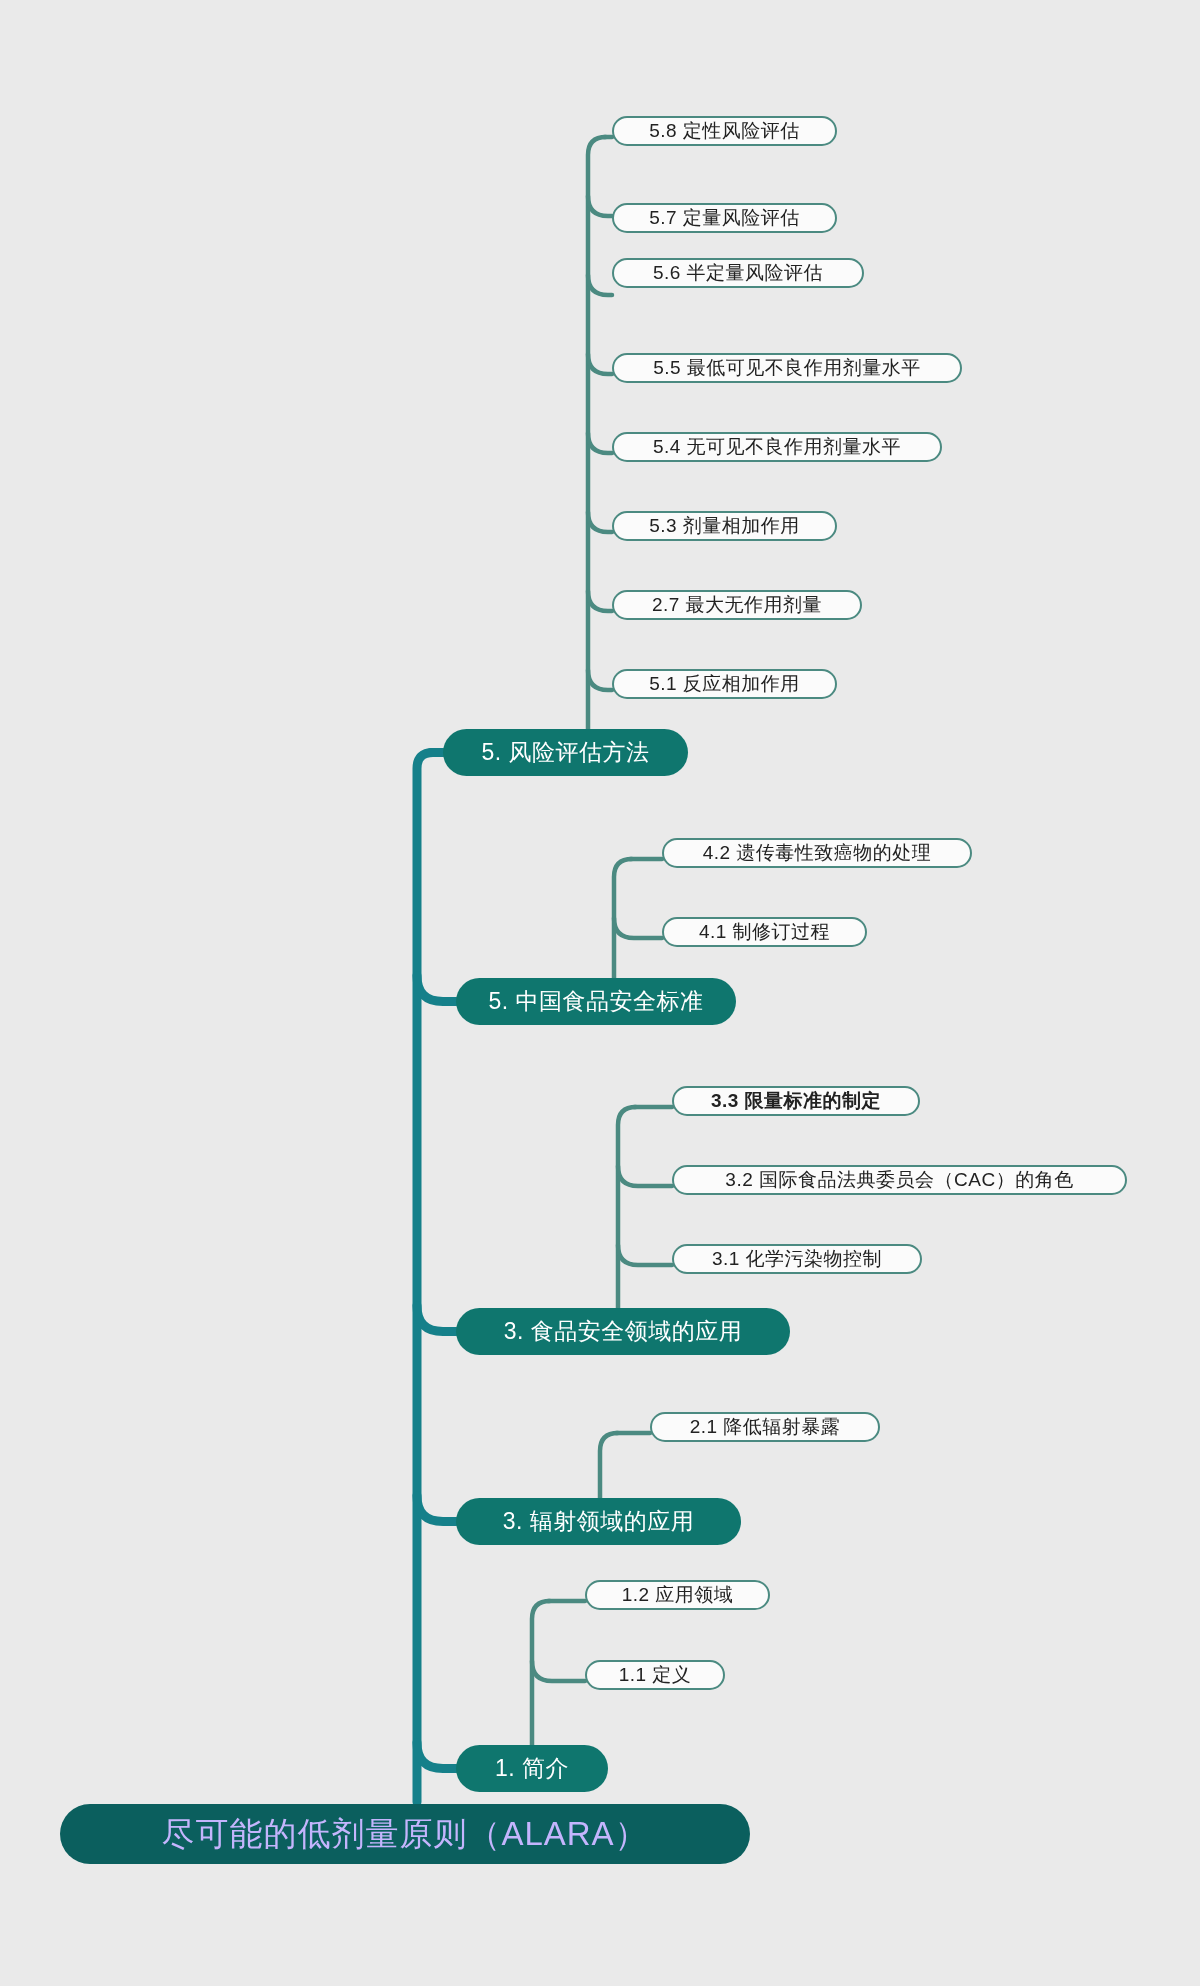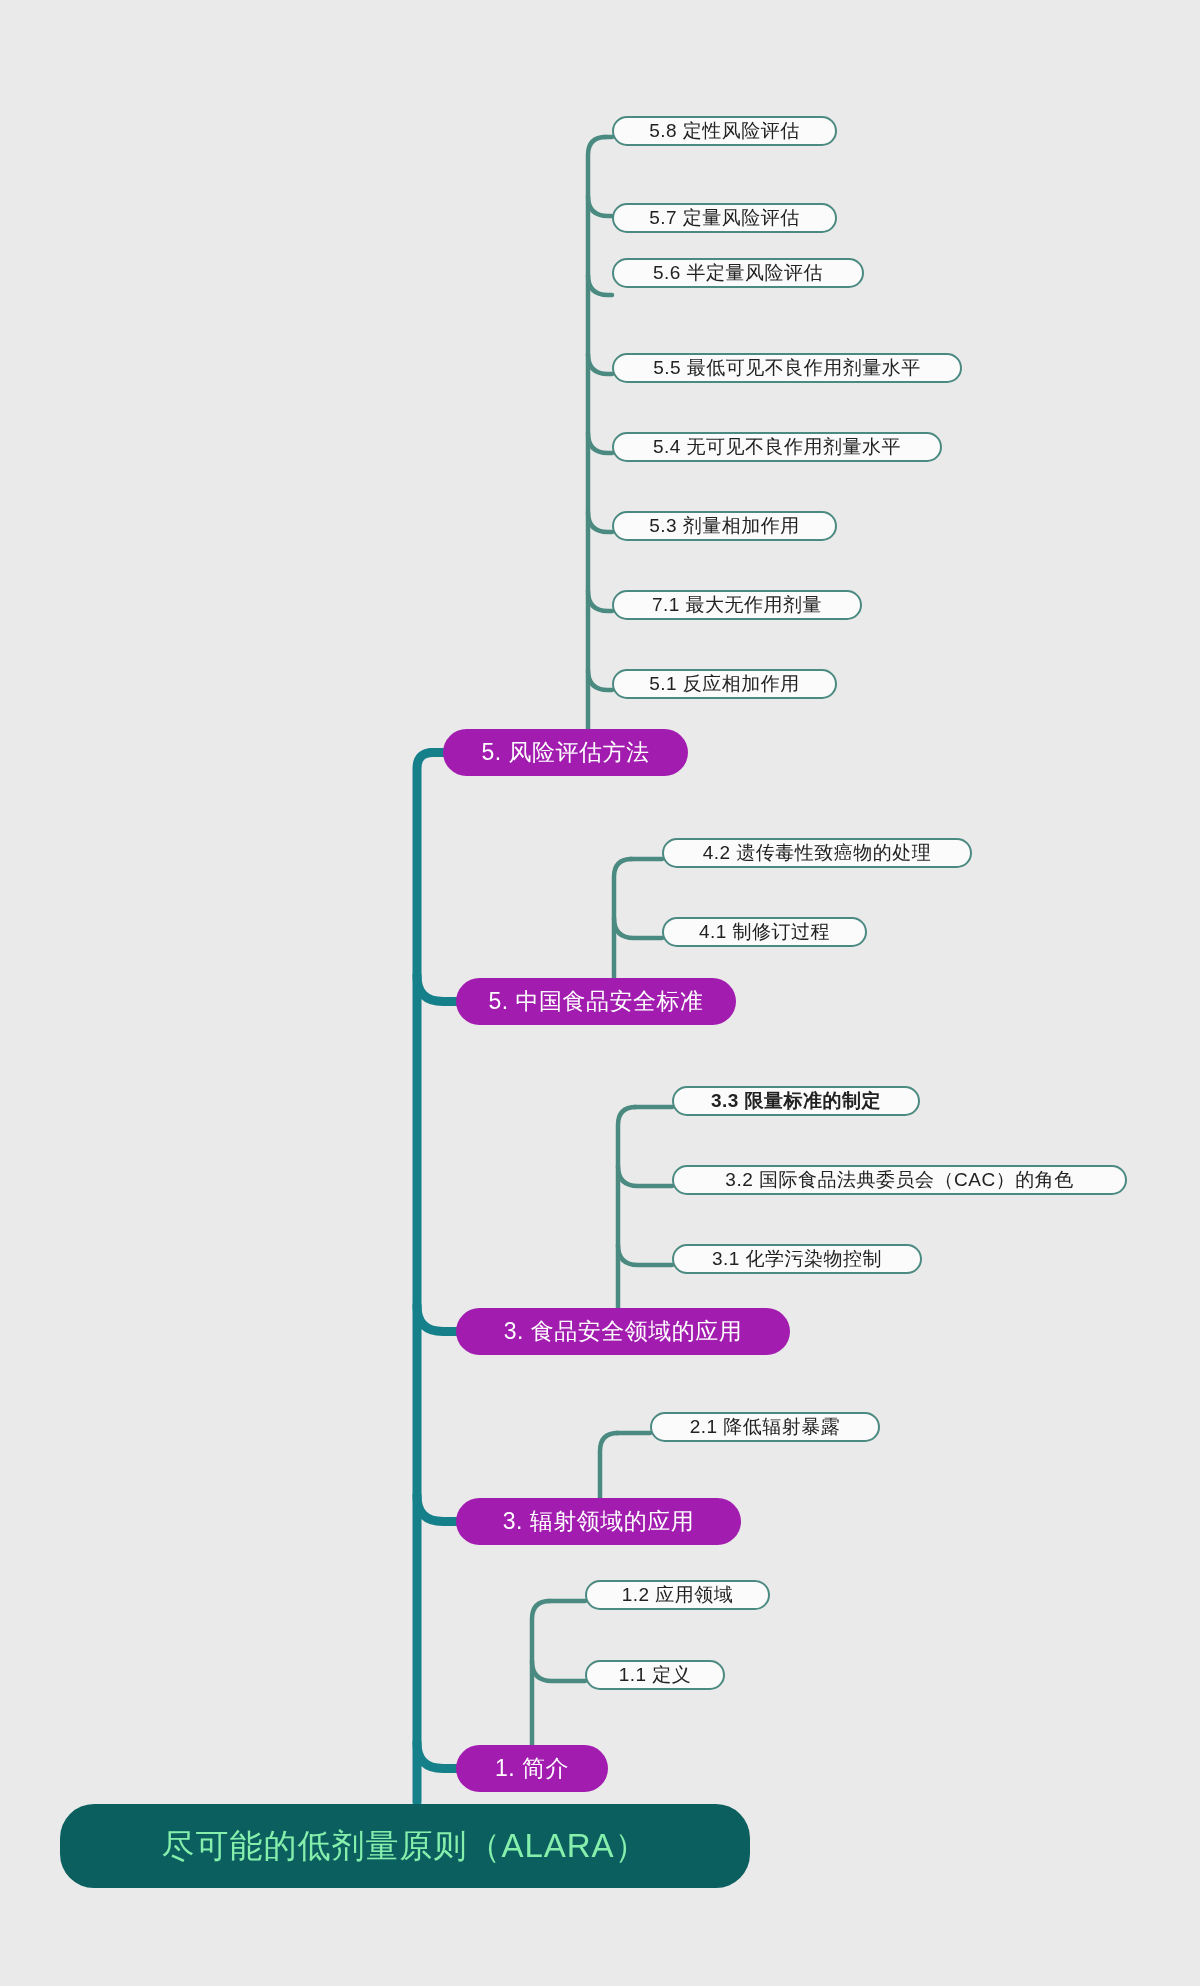--- a/index.html
+++ b/index.html
@@ -15,31 +15,31 @@
   .node{
     position:absolute;
     display:flex;align-items:center;justify-content:center;
     white-space:nowrap;
     box-sizing:border-box;
     letter-spacing:.5px;
   }
   
   .node.root{
     background:#0b5f5e;
-    color:#86efac;
+    color:#c4b5fd;
     border-radius:34px;
     font-size:33px;
     font-weight:400;
-    height:84px;
+    height:60px;
     padding:16px 30px;
     letter-spacing:1px;
   }
   
   .node.l1{
-    background:#a21caf;
+    background:#0f766e;
     color:#ffffff;
     border-radius:26px;
     font-size:23px;
     height:47px;
     padding:12px 26px;
   }
   
   .node.leaf{
     background:#fbfbfb;
     color:#222222;
@@ -84,21 +84,21 @@
       <path d="M 532 1661 Q 532 1681 552 1681 L 585 1681" fill="none" stroke="#4b8a81" stroke-width="4.5" stroke-linecap="round" stroke-linejoin="round"></path>
     </svg>
 <div class="node root" style="left: 60px; top: 1804px; width: 690px;">尽可能的低剂量原则（ALARA）</div>
     <div class="node l1" style="left: 443px; top: 729px; width: 245px;">5. 风险评估方法</div>
     <div class="node leaf" style="left: 612px; top: 116px; width: 225px;">5.8 定性风险评估</div>
     <div class="node leaf" style="left: 612px; top: 195px; width: 225px; margin-top: 8px;">5.7 定量风险评估</div>
     <div class="node leaf" style="left: 612px; top: 258px; width: 252px;">5.6 半定量风险评估</div>
     <div class="node leaf" style="left: 612px; top: 353px; width: 350px;">5.5 最低可见不良作用剂量水平</div>
     <div class="node leaf" style="left: 612px; top: 432px; width: 330px;">5.4 无可见不良作用剂量水平</div>
     <div class="node leaf" style="left: 612px; top: 511px; width: 225px;">5.3 剂量相加作用</div>
-    <div class="node leaf" style="left: 612px; top: 590px; width: 250px;">7.1 最大无作用剂量</div>
+    <div class="node leaf" style="left: 612px; top: 590px; width: 250px;">2.7 最大无作用剂量</div>
     <div class="node leaf" style="left: 612px; top: 669px; width: 225px;">5.1 反应相加作用</div>
     <div class="node l1" style="left: 456px; top: 978px; width: 280px;">5. 中国食品安全标准</div>
     <div class="node leaf" style="left: 662px; top: 838px; width: 310px;">4.2 遗传毒性致癌物的处理</div>
     <div class="node leaf" style="left: 662px; top: 917px; width: 205px;">4.1 制修订过程</div>
     <div class="node l1" style="left: 456px; top: 1308px; width: 334px;">3. 食品安全领域的应用</div>
     <div class="node leaf" style="left: 672px; top: 1086px; width: 248px; font-weight: bold;">3.3 限量标准的制定</div>
     <div class="node leaf" style="left: 672px; top: 1165px; width: 455px;">3.2 国际食品法典委员会（CAC）的角色</div>
     <div class="node leaf" style="left: 672px; top: 1244px; width: 250px;">3.1 化学污染物控制</div>
     <div class="node l1" style="left: 456px; top: 1498px; width: 285px;">3. 辐射领域的应用</div>
     <div class="node leaf" style="left: 650px; top: 1412px; width: 230px;">2.1 降低辐射暴露</div>

